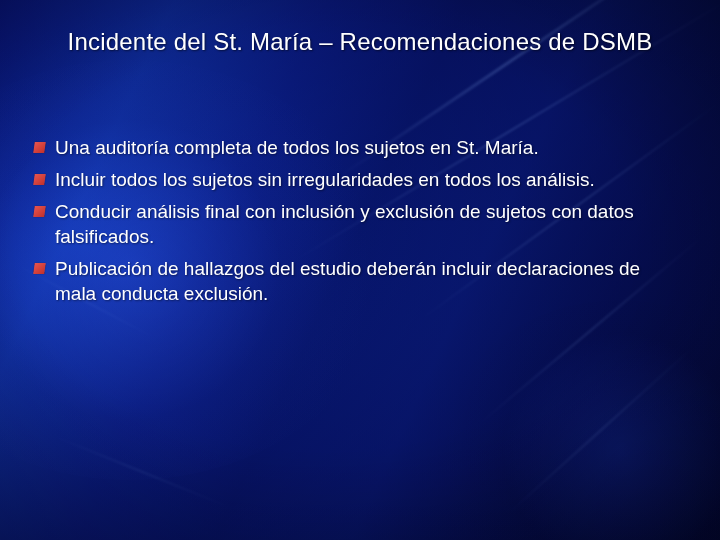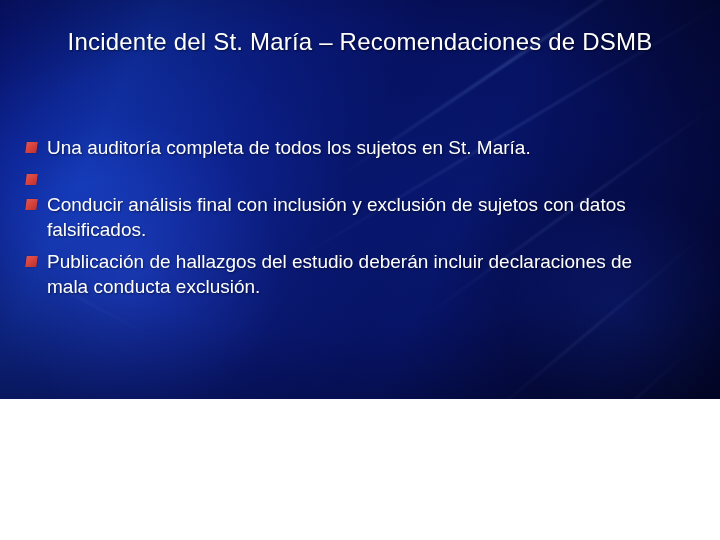--- a/index.html
+++ b/index.html
@@ -8,21 +8,21 @@
   }
   body {
     width: 720px;
     height: 540px;
     overflow: hidden;
     font-family: "Liberation Sans", sans-serif;
   }
   .slide {
     position: relative;
     width: 720px;
-    height: 399px;
+    height: 540px;
     box-sizing: border-box;
     background:
       radial-gradient(ellipse 140% 100% at 12% 46%, rgba(10,20,120,0.0) 0%, rgba(4,8,70,0.55) 55%, rgba(2,4,40,0.85) 100%),
       linear-gradient(115deg, #0a1a8c 0%, #123ab8 18%, #0c2394 34%, #081a78 48%, #0a1f84 62%, #061256 78%, #030a30 100%);
     overflow: hidden;
   }
   
   .streak {
     position: absolute;
     background: linear-gradient(90deg, rgba(255,255,255,0) 0%, rgba(150,190,255,0.40) 50%, rgba(255,255,255,0) 100%);
@@ -68,21 +68,21 @@
     font-size: 24px;
     line-height: 32px;
     font-weight: normal;
     letter-spacing: .2px;
     text-shadow: 1px 1px 2px rgba(0,0,0,0.55);
   }
 
   .body-area {
     position: absolute;
     top: 135px;
-    left: 26px;
+    left: 34px;
     right: 40px;
   }
   .bullet-row {
     display: flex;
     align-items: flex-start;
     margin-bottom: 7px;
   }
   .bullet-marker {
     flex: 0 0 auto;
     width: 11px;
@@ -123,20 +123,21 @@
 
   <div class="body-area">
 
     <div class="bullet-row">
       <span class="bullet-marker"></span>
       <span class="bullet-text">Una auditoría completa de todos los sujetos en St. María.</span>
     </div>
 
     <div class="bullet-row">
       <span class="bullet-marker"></span>
+      <span class="bullet-text">Incluir todos los sujetos sin irregularidades en todos los análisis.</span>
     </div>
 
 
     <div class="bullet-row">
       <span class="bullet-marker"></span>
       <span class="bullet-text">Conducir análisis final con inclusión y exclusión de sujetos con datos falsificados.</span>
     </div>
 
     <div class="bullet-row">
       <span class="bullet-marker"></span>

